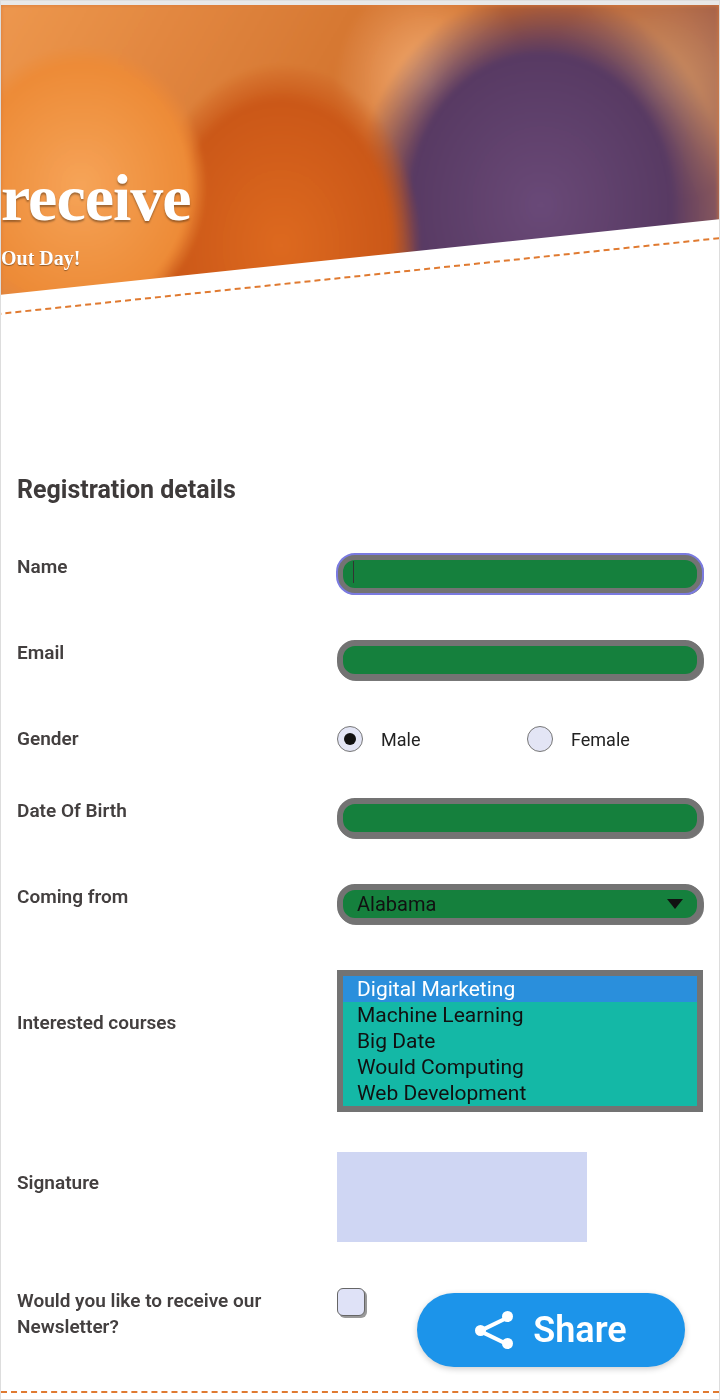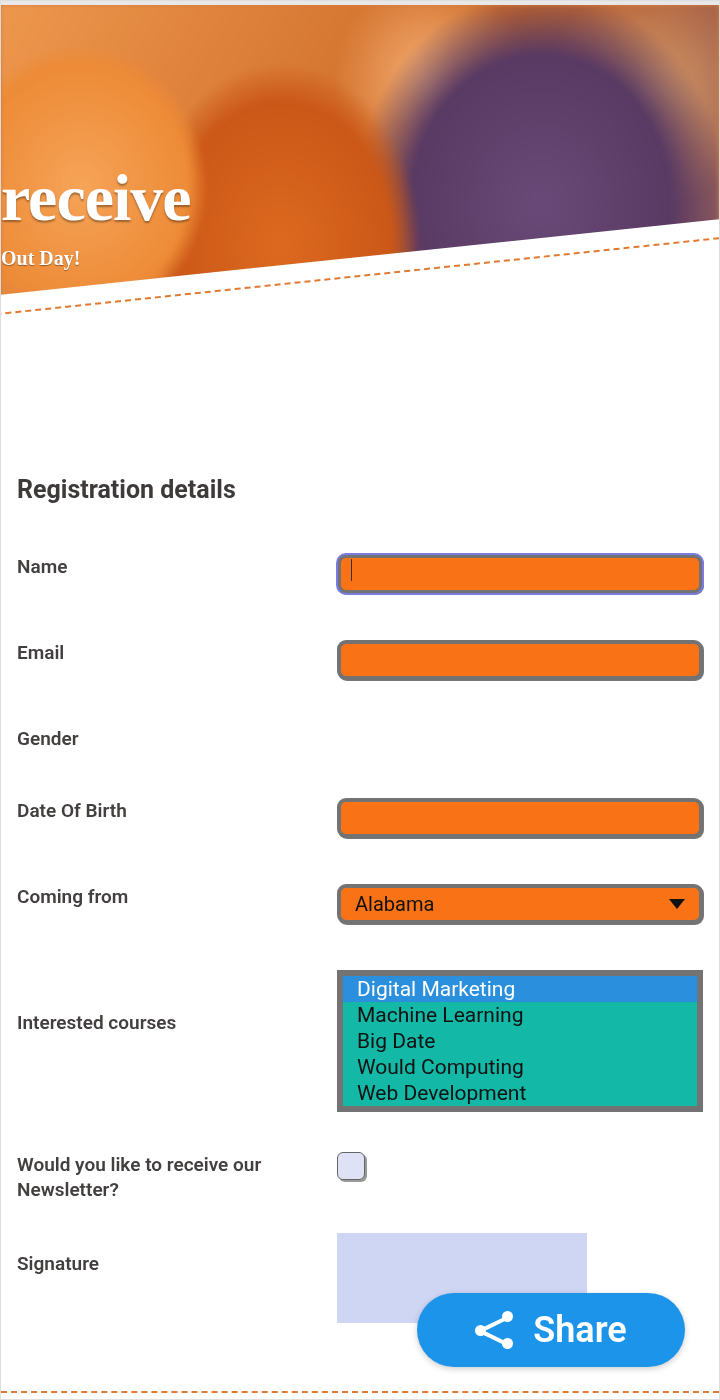--- a/index.html
+++ b/index.html
@@ -72,23 +72,23 @@
   }
   .row.top { align-items: flex-start; }
   .label {
     width: 320px; flex: 0 0 320px;
     font-size: 19px; font-weight: 600; color: #433f3f;
     line-height: 1.35;
   }
   .field { flex: 1; }
   .text-input, .select-box {
     width: 100%; height: 40px;
-    background: #f97316;
-    border: 4px solid #737373;
-    border-radius: 9px;
+    background: #15803d;
+    border: 6px solid #737373;
+    border-radius: 18px;
     box-shadow: 1px 1px 0 #777;
     padding: 0 10px;
     font-size: 18px;
   }
   .name-input { outline: 2px solid #7a7ae0; outline-offset: -1px; }
   .radio-group { display: flex; gap: 0; }
   .radio-opt { display: flex; align-items: center; width: 190px; }
   .radio-circle {
     width: 26px; height: 26px; border-radius: 50%;
     border: 1px solid #777; background: #e3e5f5;
@@ -183,20 +183,30 @@
 
   <div class="row">
     <div class="label">Email</div>
     <div class="field">
       <div class="text-input"></div>
     </div>
   </div>
 
   <div class="row">
     <div class="label">Gender</div>
+    <div class="field radio-group">
+      <div class="radio-opt">
+        <span class="radio-circle selected"></span>
+        <span class="radio-label">Male</span>
+      </div>
+      <div class="radio-opt">
+        <span class="radio-circle"></span>
+        <span class="radio-label">Female</span>
+      </div>
+    </div>
   </div>
 
   <div class="row">
     <div class="label">Date Of Birth</div>
     <div class="field">
       <div class="text-input"></div>
     </div>
   </div>
 
   <div class="row">
@@ -215,31 +225,31 @@
       <div class="listbox">
         <div class="opt selected">Digital Marketing</div>
         <div class="opt">Machine Learning</div>
         <div class="opt">Big Date</div>
         <div class="opt">Would Computing</div>
         <div class="opt">Web Development</div>
       </div>
     </div>
   </div>
 
+  <div class="row top">
+    <div class="label" style="padding-top:18px;">Signature</div>
+    <div class="field">
+      <div class="signature-pad"></div>
+    </div>
+  </div>
+
   <div class="row top" style="margin-bottom:30px;">
     <div class="label">Would you like to receive our Newsletter?</div>
     <div class="field">
       <div class="checkbox"></div>
-    </div>
-  </div>
-
-  <div class="row top">
-    <div class="label" style="padding-top:18px;">Signature</div>
-    <div class="field">
-      <div class="signature-pad"></div>
     </div>
   </div>
 </div>
 
 <div class="share-btn">
   <span class="share-icon">
     <span class="ln l1"></span>
       <span class="ln l2"></span>
     <span class="dot d1"></span>
       <span class="dot d2"></span>

